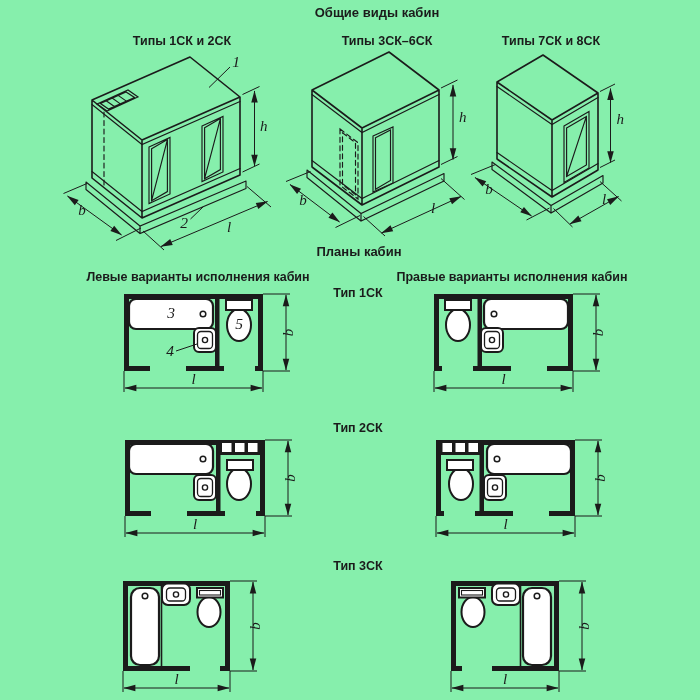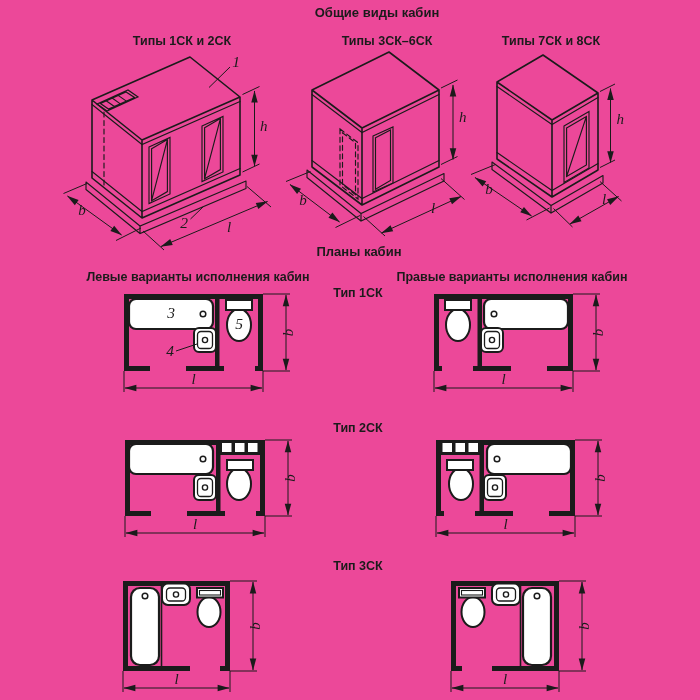--- a/index.html
+++ b/index.html
@@ -1,16 +1,16 @@
 <!DOCTYPE html>
 <html><head>
 <meta charset="utf-8">
 <style>
   html,body{margin:0;padding:0;background:#ffffff;}
-  #page{position:relative;width:700px;height:700px;background:#ec4899;overflow:hidden;}
+  #page{position:relative;width:700px;height:700px;background:#86efac;overflow:hidden;}
   svg{display:block;}
   .ln{stroke:#1b1b1b;stroke-width:1.6;fill:none;stroke-linecap:round;stroke-linejoin:round;}
   .ln-thin{stroke:#1b1b1b;stroke-width:1.15;fill:none;stroke-linecap:round;}
   .dash{stroke-dasharray:5 3.5;}
   .dim{stroke:#1b1b1b;stroke-width:1;fill:none;}
   .t-title{font:bold 13px "Liberation Sans","DejaVu Sans",sans-serif;fill:#1b1b1b;}
   .t-cap{font:bold 12.5px "Liberation Sans","DejaVu Sans",sans-serif;fill:#1b1b1b;}
   .t-dim{font:italic 15px "Liberation Serif","DejaVu Serif",serif;fill:#1b1b1b;}
   .t-num{font:italic 15.5px "Liberation Serif","DejaVu Serif",serif;fill:#1b1b1b;}
 </style>

